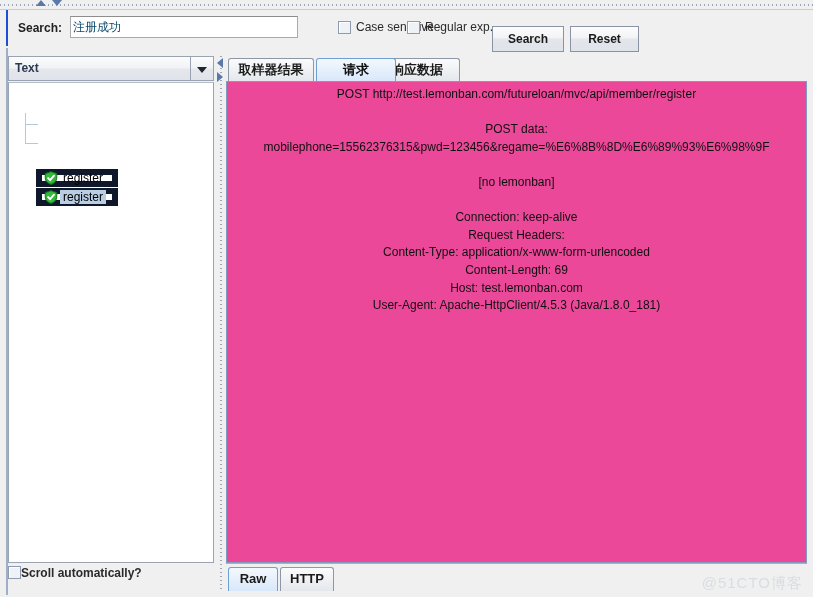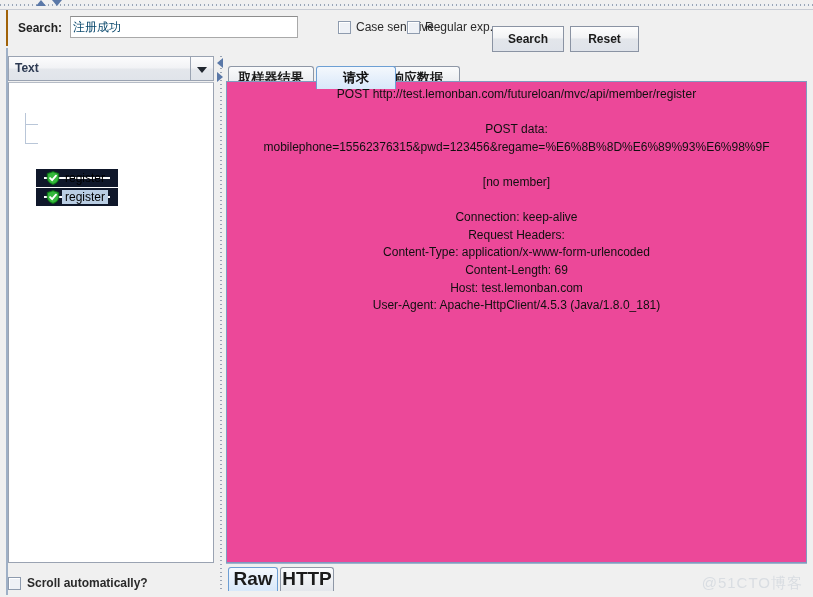--- a/index.html
+++ b/index.html
@@ -49,21 +49,21 @@
     left: 52px;
     border-top: 6px solid #5a78a8;
   }
 
   
   .search-bar {
     position: absolute;
     left: 6px; top: 10px;
     width: 801px; height: 36px;
     background: #f0f0f0;
-    border-left: 2px solid #a16207;
+    border-left: 2px solid #1d4ed8;
     box-sizing: border-box;
   }
   .search-label {
     position: absolute;
     left: 10px; top: 11px;
     font-weight: bold;
     font-size: 12px;
     color: #222;
   }
   .search-input {
@@ -183,21 +183,21 @@
     position: absolute;
     left: 16px; top: 6px;
     width: 12px; height: 11px;
     border-left: 1px solid #b9c6d8;
     border-bottom: 1px solid #b9c6d8;
   }
   .tree-row {
     position: absolute;
     left: 27px;
     height: 18px;
-    border: 8px solid #0f172a;
+    border: 6px solid #0f172a;
     box-sizing: border-box;
     display: flex;
     align-items: center;
   }
   #tree-row-0 { top: 86px; width: 82px; }
   #tree-row-1 { top: 105px; width: 82px; }
   .tree-row .lbl {
     font-size: 12px;
     color: #000;
     padding: 0 3px;
@@ -211,22 +211,22 @@
     width: 14px; height: 14px;
     margin-left: 2px;
     margin-right: 2px;
     flex: none;
   }
   .scroll-auto {
     position: absolute;
     left: 0; top: 510px;
     width: 206px; height: 24px;
     display: flex;
-    align-items: flex-end;
-    gap: 6px;
+    align-items: flex-start;
+    gap: 0;
   }
   .scroll-auto .cb-text { font-weight: bold; font-size: 12px; }
 
   
   .v-divider {
     position: absolute;
     left: 216px; top: 56px;
     width: 10px; height: 535px;
     background: #f0f0f0;
     background-image:
@@ -267,21 +267,20 @@
     border-bottom: none;
     box-sizing: border-box;
     font-size: 13px;
     font-weight: bold;
     color: #1b1b1b;
     line-height: 21px;
     text-align: center;
     border-radius: 3px 3px 0 0;
     cursor: pointer;
     white-space: nowrap;
-    margin-top: 8px;
   }
   .tab.active {
     background: linear-gradient(to bottom, #f4f8fd 0%, #e3eefb 60%, #d8e8fa 100%);
     border-color: #6d9fd4;
     color: #111;
     z-index: 3;
   }
   #tab-0 { left: 2px;   width: 86px; }
   #tab-1 { left: 90px;  width: 80px; }
   #tab-2 { left: 148px; width: 86px; }
@@ -316,21 +315,21 @@
     width: 581px; height: 26px;
   }
   .btab {
     position: absolute;
     top: 2px;
     height: 24px;
     background: linear-gradient(to bottom, #fafbfc 0%, #eef0f3 55%, #e4e7ec 100%);
     border: 1px solid #8e97a6;
     border-bottom: none;
     box-sizing: border-box;
-    font-size: 19px;
+    font-size: 13px;
     font-weight: bold;
     color: #1b1b1b;
     line-height: 22px;
     text-align: center;
     border-radius: 3px 3px 0 0;
     cursor: pointer;
   }
   .btab.active {
     background: linear-gradient(to bottom, #f4f8fd 0%, #e3eefb 60%, #d8e8fa 100%);
     border-color: #6d9fd4;
@@ -440,21 +439,21 @@
       <div class="tab" id="tab-2">响应数据</div>
     </div>
 
     <div class="text-view">
       <div class="inner">
         <div class="line">POST http://test.lemonban.com/futureloan/mvc/api/member/register</div>
         <div class="line blank"></div>
         <div class="line">POST data:</div>
         <div class="line">mobilephone=15562376315&amp;pwd=123456&amp;regame=%E6%8B%8D%E6%89%93%E6%98%9F</div>
         <div class="line blank"></div>
-        <div class="line">[no member]</div>
+        <div class="line">[no lemonban]</div>
         <div class="line blank"></div>
         <div class="line">Connection: keep-alive</div>
         <div class="line">Request Headers:</div>
         <div class="line">Content-Type: application/x-www-form-urlencoded</div>
         <div class="line">Content-Length: 69</div>
         <div class="line">Host: test.lemonban.com</div>
         <div class="line">User-Agent: Apache-HttpClient/4.5.3 (Java/1.8.0_181)</div>
       </div>
     </div>
 

